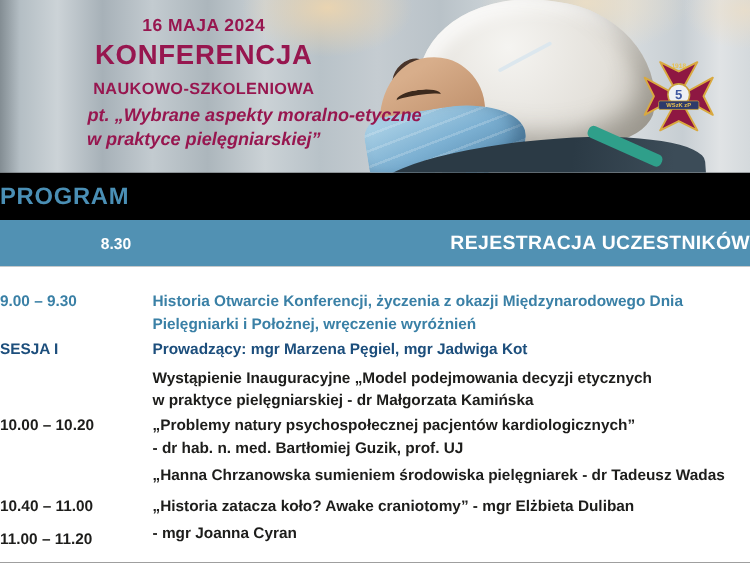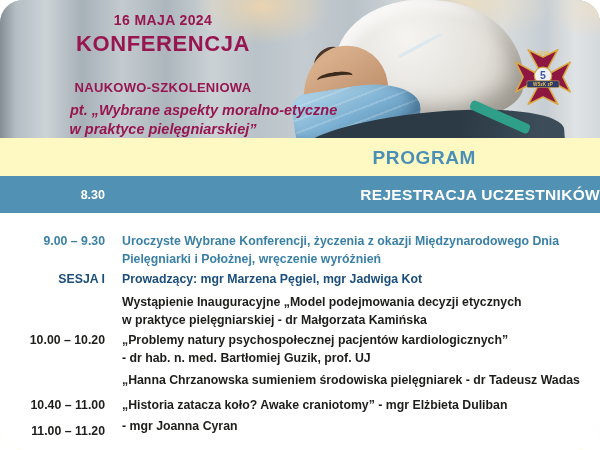--- a/index.html
+++ b/index.html
@@ -1,18 +1,18 @@
 <!DOCTYPE html>
 <html lang="pl"><head>
 <meta charset="utf-8">
 <style>
   * { margin:0; padding:0; box-sizing:border-box; }
   html,body { width:600px; height:450px; }
   body { font-family:"Liberation Sans", sans-serif; background:#ffffff; }
-  .page { position:relative; width:600px; height:450px; overflow:hidden; background:#fef9c3;border-radius:23px; }
+  .page { position:relative; width:600px; height:450px; overflow:hidden; background:#000000; }
 
   
   .hero {
     position:absolute; left:0; top:0; width:600px; height:138px; overflow:hidden;
     background-color:#bdc6cb;
     background-image:
       radial-gradient(ellipse 95px 55px at 262px 6px,  rgba(236,213,176,.95), rgba(236,213,176,0) 72%),
       radial-gradient(ellipse 120px 60px at 468px 2px, rgba(240,224,196,.85), rgba(240,224,196,0) 70%),
       radial-gradient(ellipse 70px 45px at 596px 8px,  rgba(238,222,196,.7),  rgba(238,222,196,0) 70%),
       linear-gradient(90deg,#838d93 0px,#b4bec4 16px,#ccd3d7 46px,#a7b1b8 82px,#c3cbd0 122px,#acb6bc 166px,#cbd2d6 212px,#b8c2c8 256px,#c5ccd1 302px,#b9c2c8 352px,#ced5d9 402px,#bfc8cd 452px,#d7dcdf 502px,#c7ced3 546px,#e0e3e5 576px,#d4d9dc 600px);
@@ -55,42 +55,42 @@
     transform:rotate(-4deg);
   }
   .scrub-trim { left:468px; top:112px; width:64px; height:10px; z-index:8;
     background:#2f9f8a; transform:rotate(24deg); border-radius:4px; }
 
   
   .title-block { position:absolute; left:30px; top:12px; width:266px; z-index:10;
     text-align:center; color:#97164f; }
   .tb-date  { font-size:14px; font-weight:800; letter-spacing:.4px; }
   .tb-title { font-size:22px; font-weight:800; letter-spacing:.6px; margin-top:3px; }
-  .tb-sub   { font-size:13px; font-weight:800; letter-spacing:.3px; margin-top:23px; }
+  .tb-sub   { font-size:13px; font-weight:800; letter-spacing:.3px; margin-top:6px; }
   .tb-theme { font-size:14.5px; font-weight:700; font-style:italic; white-space:nowrap; }
   .tb-theme.l1 { margin-top:7px;margin-left:40px; }
   .tb-theme.l2 { margin-top:3px; }
 
   
   .logo { position:absolute; left:512px; top:44px; width:62px; height:66px; z-index:11; }
 
   
-  .program-heading { position:absolute; left:0; top:147px; width:476px; text-align:right;
+  .program-heading { position:absolute; left:0; top:147px; width:476px; text-align:left;
     color:#4a8fb5; font-size:19px; font-weight:800; letter-spacing:.6px; }
 
   
   .reg-bar { position:absolute; left:0; top:176px; width:600px; height:37px;
     background:#5191b3; color:#ffffff; display:flex; align-items:center;justify-content:space-between; }
   .reg-time  { width:105px; text-align:right; font-size:12.5px; font-weight:700; }
   .reg-label { margin-left:17px; font-size:15.5px; font-weight:800; letter-spacing:.3px; }
 
   
   .schedule { position:absolute; left:0; top:213px; width:600px; height:237px; background:#ffffff; }
   .row { position:absolute; left:0; width:600px; }
-  .row .time { position:absolute; left:0; top:0; width:105px; text-align:right;
+  .row .time { position:absolute; left:0; top:0; width:105px; 
     font-size:12.3px; font-weight:800; line-height:18px; }
   .row .text { margin-left:122px; margin-right:4px; font-size:12.3px; font-weight:700; line-height:18px; }
   .row.teal  { color:#3a80a6; }
   .row.navy  { color:#1c4e7c; }
   .row.black { color:#1d1d1b; }
 </style>
 </head>
 <body>
 
 <div class="page">
@@ -134,21 +134,21 @@
   <div class="reg-bar">
     <span class="reg-time">8.30</span>
     <span class="reg-label">REJESTRACJA UCZESTNIKÓW</span>
   </div>
 
   <main class="schedule">
 
     <div class="row teal" style="top:19px">
       <span class="time">9.00 – 9.30</span>
       <div class="text">
-        <div>Uroczyste Wybrane Konferencji, życzenia z okazji Międzynarodowego Dnia</div>
+        <div>Historia Otwarcie Konferencji, życzenia z okazji Międzynarodowego Dnia</div>
         <div>Pielęgniarki i Położnej, wręczenie wyróżnień</div>
       </div>
     </div>
 
     <div class="row navy" style="top:57px">
       <span class="time">SESJA I</span>
       <div class="text">
         <div>Prowadzący: mgr Marzena Pęgiel, mgr Jadwiga Kot</div>
       </div>
     </div>

